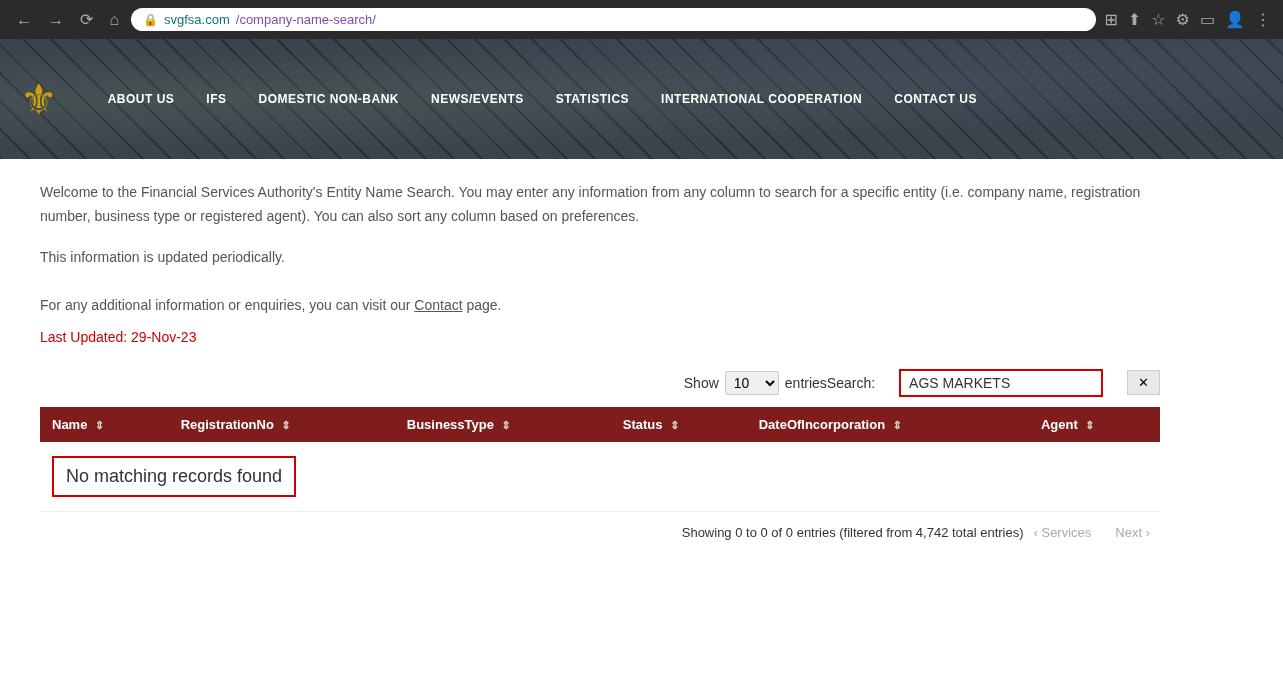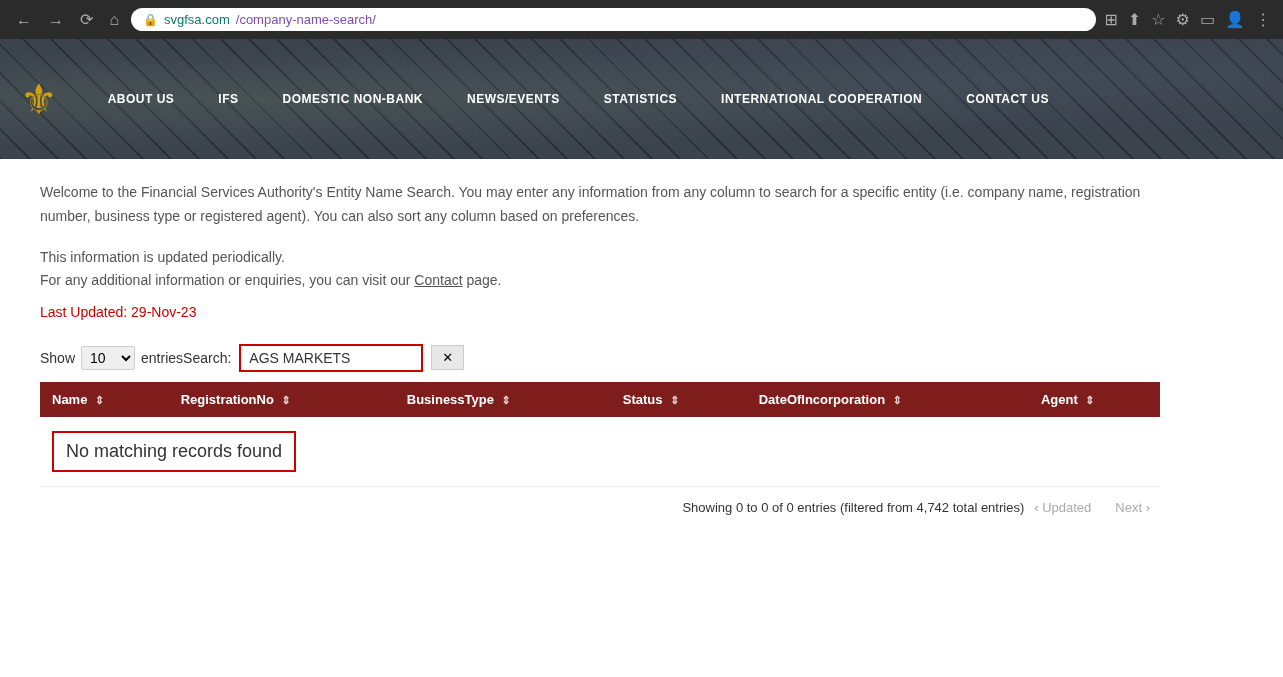--- a/index.html
+++ b/index.html
@@ -71,21 +71,21 @@
       z-index: 1;
     }
     .logo-icon {
       font-size: 42px;
       color: #d4a00a;
       margin-right: 6px;
     }
     .nav-menu {
       display: flex;
       align-items: center;
-      gap: 16px;
+      gap: 4px;
       z-index: 1;
       flex: 1;
     }
     .nav-item {
       color: #fff;
       font-size: 12px;
       font-weight: 600;
       padding: 6px 14px;
       text-transform: uppercase;
       cursor: pointer;
@@ -100,21 +100,21 @@
       max-width: 1200px;
     }
     .intro-text {
       color: #555;
       line-height: 1.7;
       margin-bottom: 20px;
       font-size: 14px;
     }
     .updated-text {
       color: #555;
-      margin-bottom: 7px;
+      margin-bottom: 32px;
       font-size: 14px;
     }
     .contact-line {
       color: #555;
       margin-bottom: 16px;
       font-size: 14px;
     }
     .contact-link {
       color: #555;
       text-decoration: underline;
@@ -122,49 +122,49 @@
     }
     .last-updated {
       color: #cc0000;
       font-size: 14px;
       margin-bottom: 24px;
     }
 
     
     .table-controls {
       display: flex;
-      justify-content: flex-start;
+      justify-content: flex-end;
       align-items: center;
       margin-bottom: 10px;
     }
     .show-entries {
       display: flex;
       align-items: center;
       gap: 6px;
       font-size: 14px;
       color: #333;
     }
     .show-entries select {
       border: 1px solid #ccc;
       padding: 2px 4px;
       font-size: 14px;
       border-radius: 2px;
     }
     .search-area {
       display: flex;
       align-items: center;
-      gap: 8px;
+      gap: 24px;
       font-size: 14px;
     }
     .search-input {
       border: 2px solid #cc0000;
       padding: 4px 8px;
       font-size: 14px;
       outline: none;
-      width: 184px;
+      width: 204px;
       color: #333;
     }
     .search-clear {
       background: #e8e8e8;
       border: 1px solid #ccc;
       padding: 4px 10px;
       cursor: pointer;
       font-size: 13px;
     }
 
@@ -333,17 +333,17 @@
         <td colspan="6">
           <span class="no-records-cell">No matching records found</span>
         </td>
       </tr>
     </tbody>
   </table>
 
   <div class="table-footer">
     <span>Showing 0 to 0 of 0 entries (filtered from 4,742 total entries)</span>
     <div class="pagination">
-      <button class="pagination-btn disabled">‹ Updated</button>
+      <button class="pagination-btn disabled">‹ Services</button>
       <button class="pagination-btn disabled">Next ›</button>
     </div>
   </div>
 </div>
 
 </body></html>

